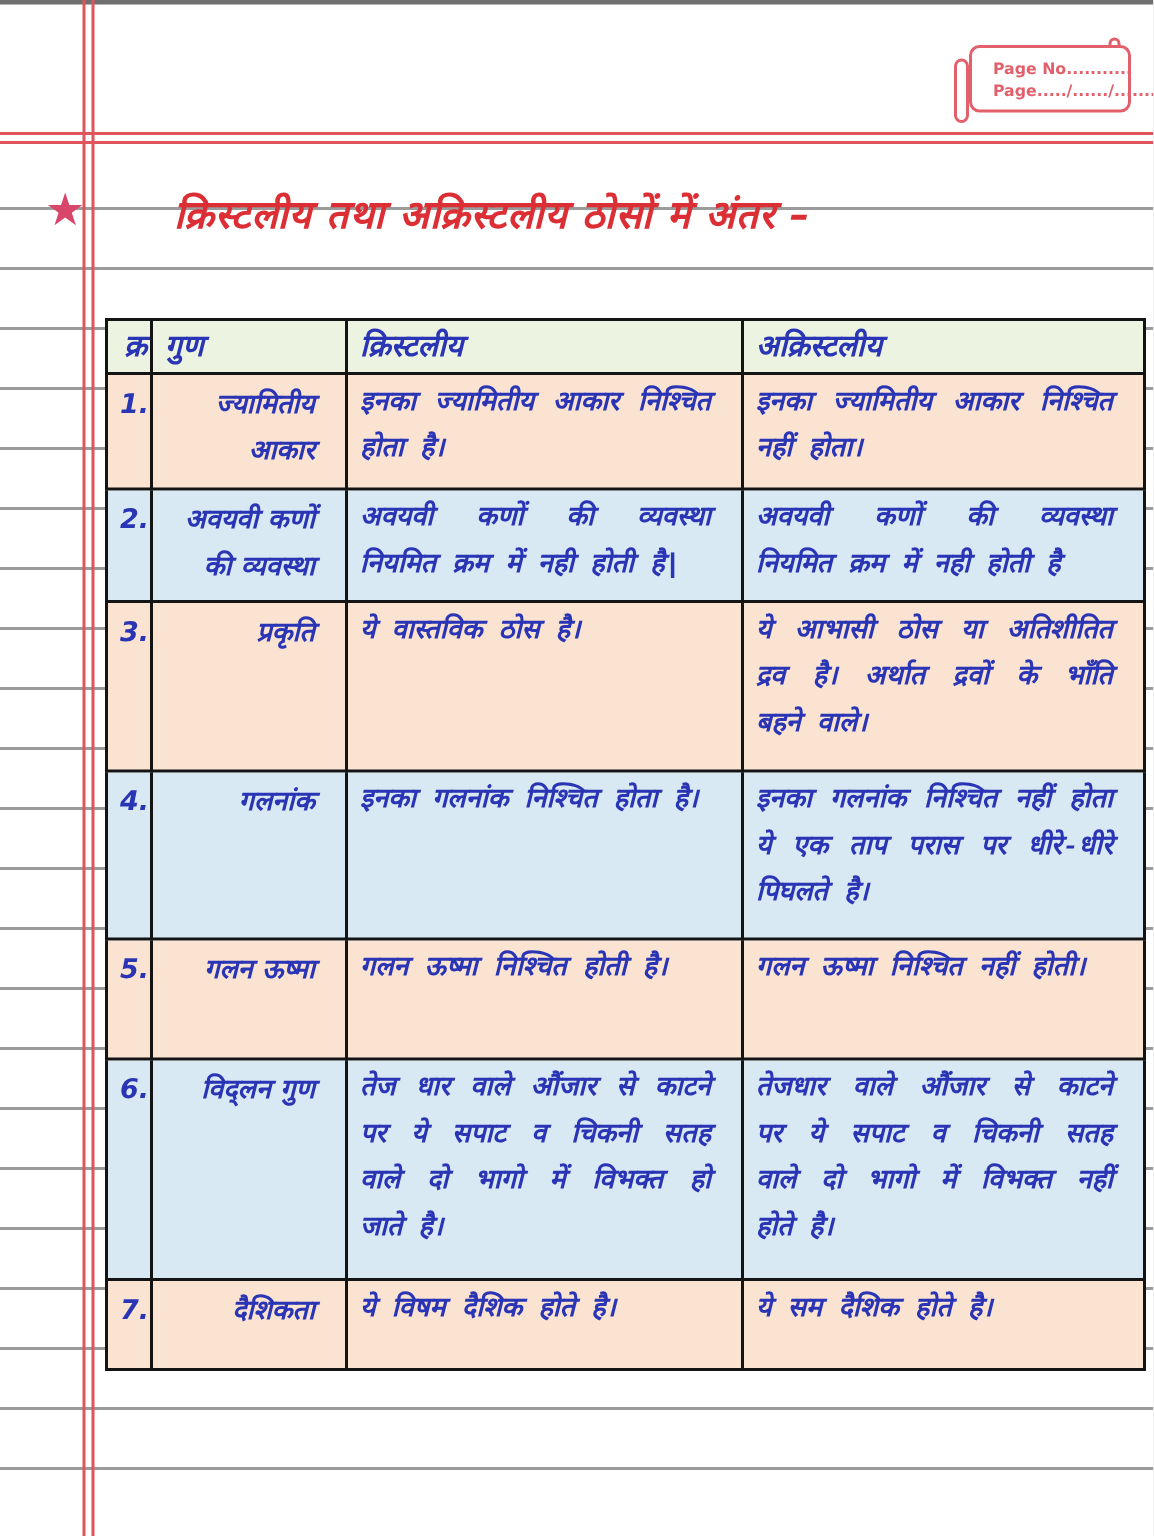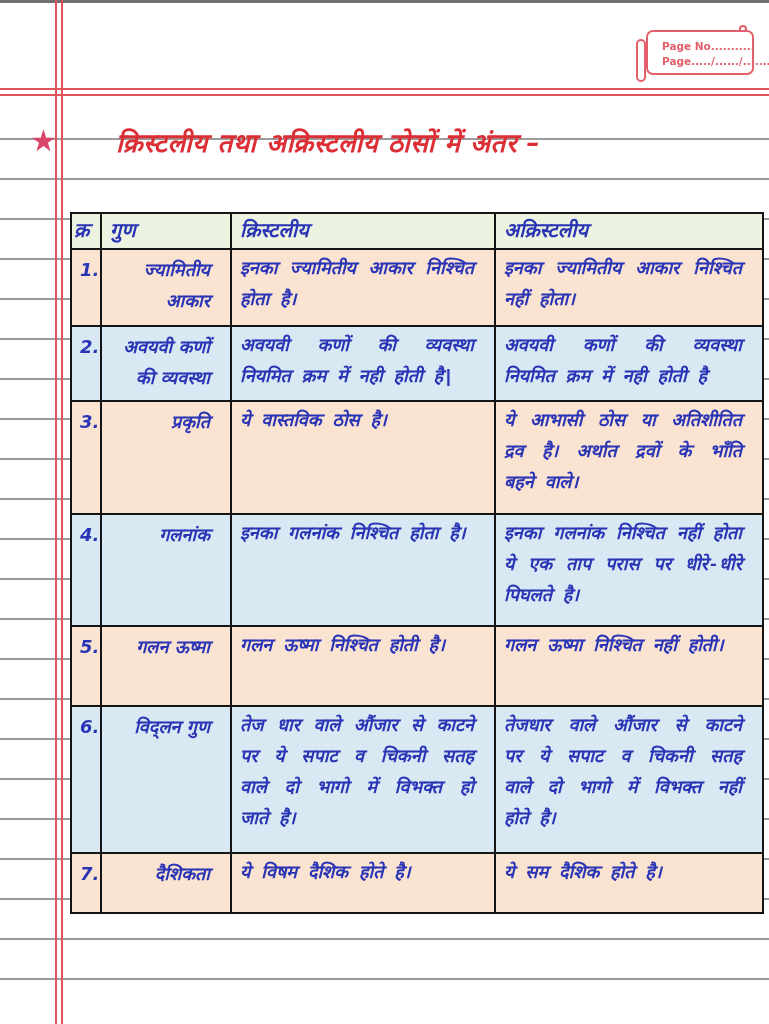--- a/index.html
+++ b/index.html
@@ -71,21 +71,21 @@
     color:#2a35b5;
     font-style:italic;
     font-weight:bold;
     font-size:18px;
     line-height:31px;
     box-sizing:border-box;
     overflow:hidden;
   }
   tr.hdr{height:36px;background:#edf3e1;}
   tr.hdr th{font-size:20px;text-align:left;vertical-align:middle;padding-top:0;padding-bottom:2px;}
-  tr.hdr th.c-num{text-align:left;padding-left:2px;padding-right:2px;}
+  tr.hdr th.c-num{text-align:right;padding-left:2px;padding-right:2px;}
   tr.peach{background:#fbe3d2;}
   tr.blue{background:#d9e9f3;}
   td.c-num{text-align:center;padding-left:2px;padding-right:2px;}
   td.c-prop{text-align:right;}
   td.c-body{text-align:justify;font-family:Liberation Mono, monospace;}
   tr.h1{height:77px;} tr.h2{height:75px;} tr.h3{height:113px;} tr.h4{height:112px;}
   tr.h5{height:80px;} tr.h6{height:147px;} tr.h7{height:60px;}
 </style>
 </head>
 <body>

